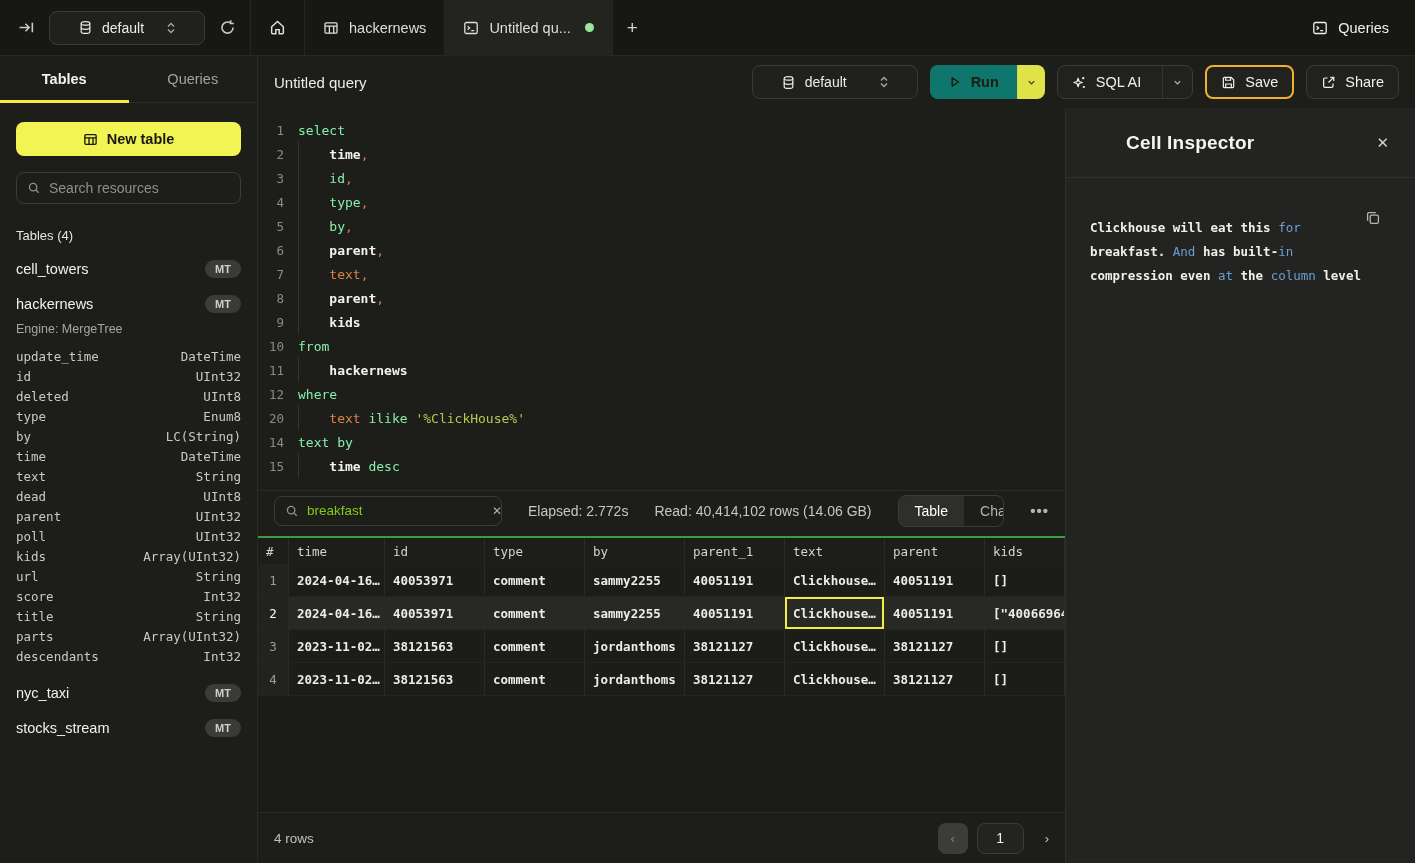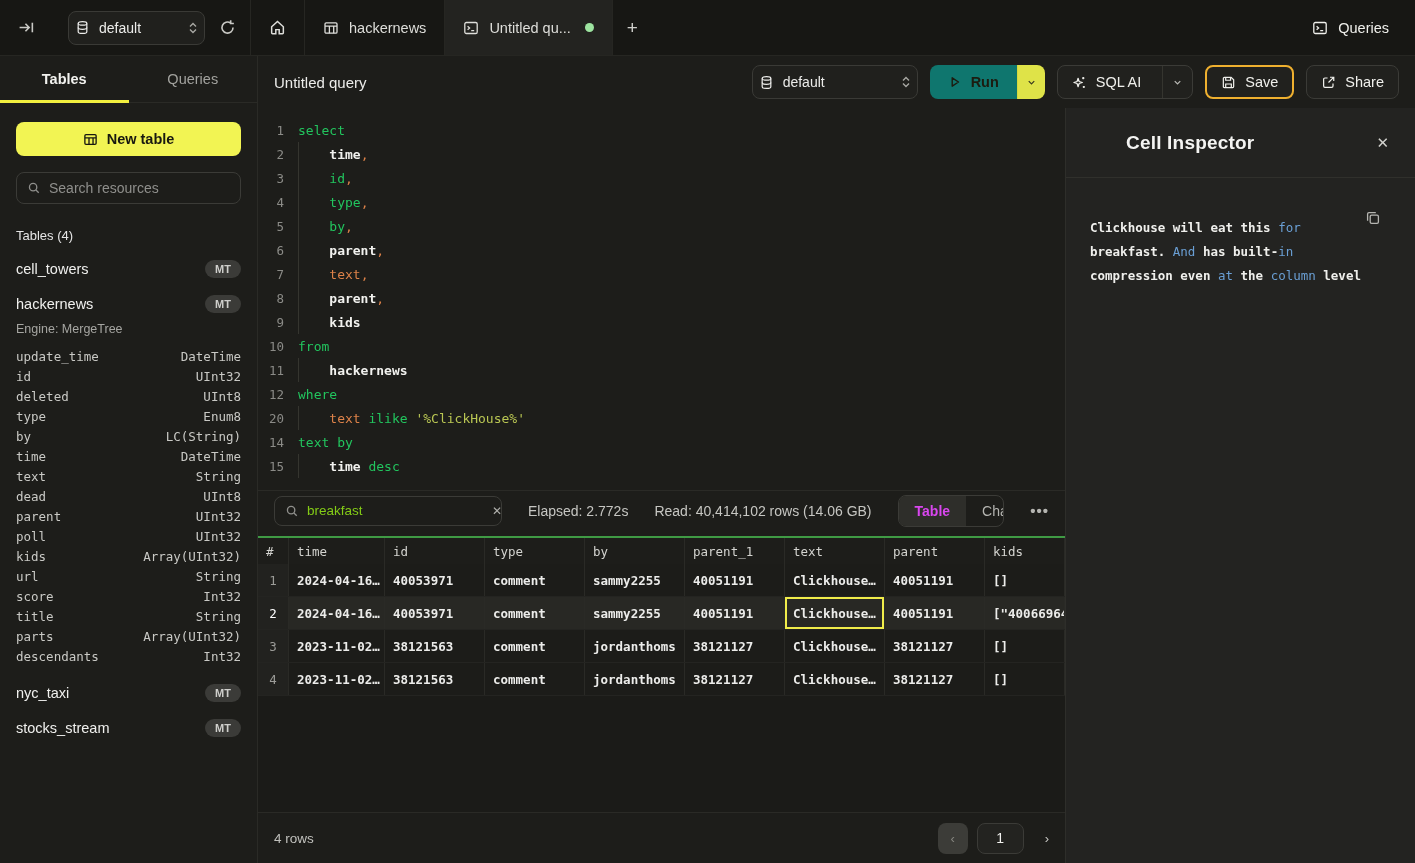--- a/index.html
+++ b/index.html
@@ -7,21 +7,21 @@
   body { font-family:"Liberation Sans", sans-serif; color:#e8e8e4; font-size:14px; }
   .mono { font-family:"DejaVu Sans Mono", monospace; }
   svg { display:block; }
 
   .app { width:1415px; height:863px; display:flex; flex-direction:column; }
 
   
   .topbar { height:56px; flex:0 0 56px; background:#171714; border-bottom:1px solid #262622; display:flex; align-items:stretch; }
   .topbar-left { flex:0 0 250px; display:flex; align-items:center; padding:0 14px 0 18px; gap:14px; }
   .icon-btn { color:#c9c9c5; display:flex; align-items:center; justify-content:center; cursor:pointer; background:none; border:none; }
-  .db-select { height:34px; display:flex; align-items:center; gap:9px; padding:0 6px; background:#20201d; border:1px solid #3a3a36; border-radius:8px; color:#ececea; cursor:pointer; flex:1;margin-left:19px; }
+  .db-select { height:34px; display:flex; align-items:center; gap:9px; padding:0 28px; background:#20201d; border:1px solid #3a3a36; border-radius:8px; color:#ececea; cursor:pointer; flex:1; }
   .db-select .lbl { flex:1; font-size:14px; }
   .chev-ud { display:flex; flex-direction:column; align-items:center; color:#a7a7a3; }
   .tabstrip { flex:1; display:flex; align-items:stretch; }
   .tab { display:flex; align-items:center; gap:10px; padding:0 18px; border-right:1px solid #262622; color:#dededa; font-size:14.5px; cursor:pointer; }
   .tab:first-child { border-left:1px solid #262622; }
   .tab.active { background:#232320; }
   .dirty-dot { width:9px; height:9px; border-radius:50%; background:#9de4a0; margin-left:4px; }
   .plus-btn { align-self:center; margin-left:14px; font-size:19px; color:#cfcfcb; }
   .topbar-right { display:flex; align-items:center; gap:10px; padding:0 26px; color:#f0f0ec; font-size:14.5px; cursor:pointer; }
 
@@ -63,34 +63,34 @@
 
   .work { flex:1; display:flex; min-height:0; }
   .left-col { flex:1; display:flex; flex-direction:column; min-width:0; }
 
   
   .editor { height:382px; flex:0 0 382px; padding-top:10px; overflow:hidden; cursor:text; }
   .code-line { position:relative; display:flex; height:24px; align-items:center; font-family:"DejaVu Sans Mono", monospace; font-size:13px; }
   .code-line .gutter { flex:0 0 26px; width:26px; text-align:right; color:#8b8b87; font-size:12.5px; }
   .code-line .content { margin-left:14px; white-space:pre; }
   .code-line.indented::before { content:''; position:absolute; left:40px; top:0; height:24px; width:1px; background:#35352f; }
-  .tok-kw { color:#22c55e; }
+  .tok-kw { color:#86efac; }
   .tok-plain { color:#f1f1ee; font-weight:700; }
   .tok-col, .tok-punc { color:#dd8249; }
   .tok-str { color:#b9c653; }
 
   
   .results-toolbar { height:40px; flex:0 0 40px; border-top:1px solid #2a2a26; display:flex; align-items:center; padding:0 16px; gap:26px; }
   .rt-search { width:228px; flex:0 0 228px; height:30px; margin-top:0; }
   .rt-search input { font-size:13.5px; }
   .clear-x { color:#b0b0ac; font-size:12px; cursor:pointer; }
   .stat { color:#c6c6c2; font-size:14px; white-space:nowrap; }
   .view-toggle { margin-left:auto; display:flex; border:1px solid #3b3b37; border-radius:8px; overflow:hidden; height:32px; }
   .seg { display:flex; align-items:center; justify-content:center; padding:0 16px; font-size:14px; color:#b5b5b1; cursor:pointer; }
-  .seg.active { background:#2e2e2a; color:#d946ef; font-weight:700; }
+  .seg.active { background:#2e2e2a; color:#ffffff; font-weight:400; }
   .more-dots { color:#b5b5b1; font-size:15px; letter-spacing:1px; cursor:pointer; font-weight:700; }
 
   
   .results-area { flex:1; background:#1b1b18; display:flex; flex-direction:column; min-height:0; margin-top:6px; }
   .grid-row { display:grid; grid-template-columns:31px 96px 100px 100px 100px 100px 100px 100px 1fr; }
   .thead { border-top:2px solid #3f9a44; height:28px; background:#1d1d1a; }
   .th { display:flex; align-items:center; padding:0 8px; font-family:"DejaVu Sans Mono", monospace; font-size:12.5px; color:#d4d4d0; border-right:1px solid #2a2a26; cursor:pointer; }
   .tr { height:33px; background:#1c1c19; border-bottom:1px solid #242421; }
   .tr.selected { background:#282824; }
   .td { display:flex; align-items:center; padding:0 8px; font-family:"DejaVu Sans Mono", monospace; font-size:12.5px; font-weight:700; color:#ececea; border-right:1px solid #2a2a26; white-space:nowrap; overflow:hidden; cursor:pointer; }

